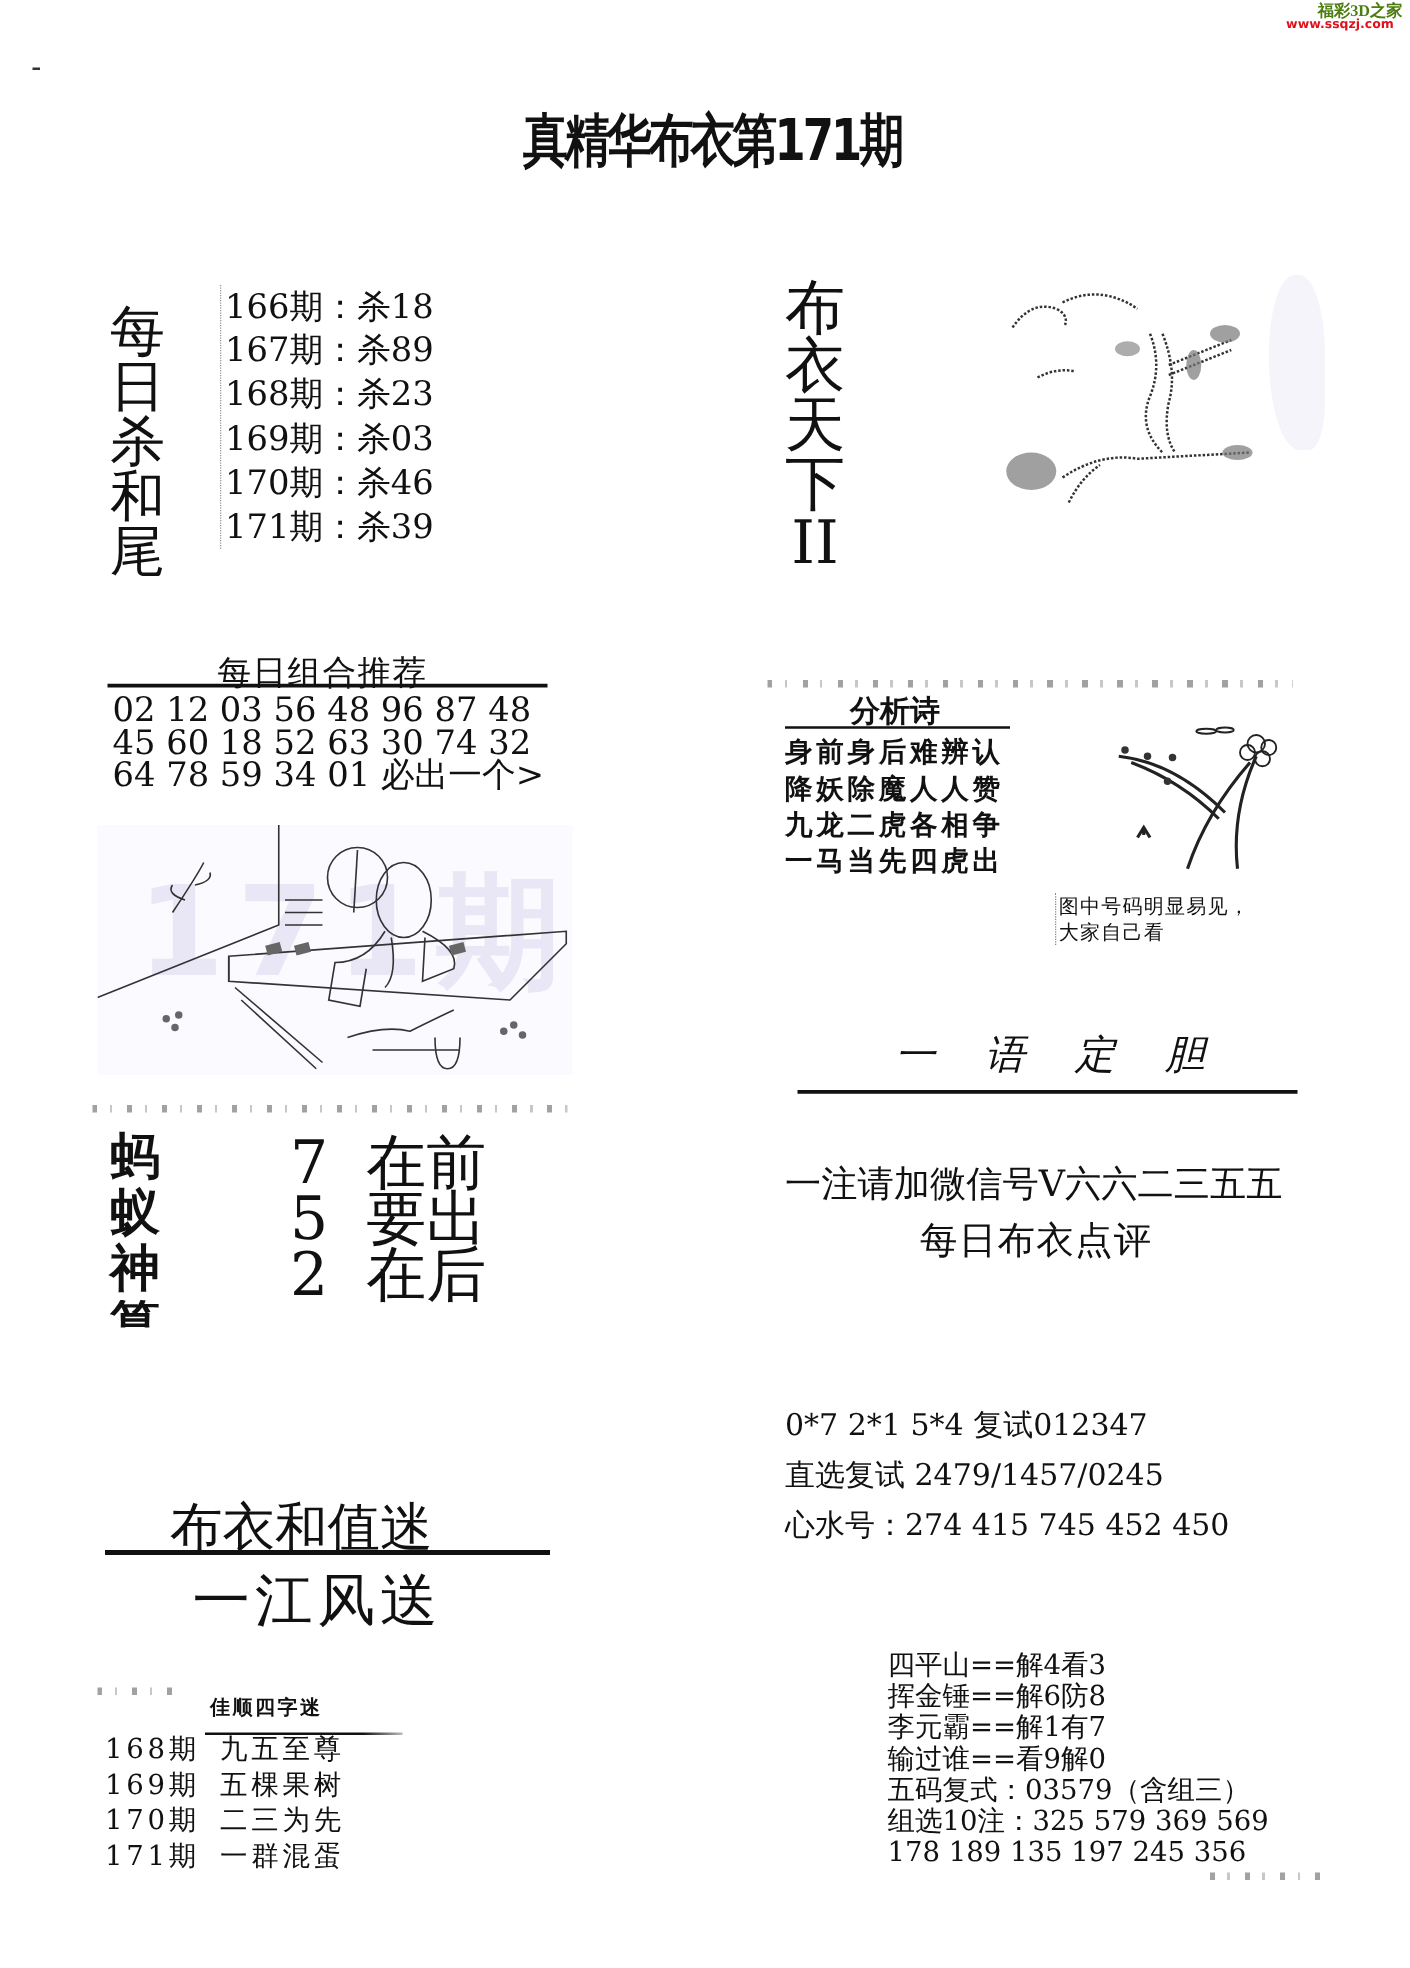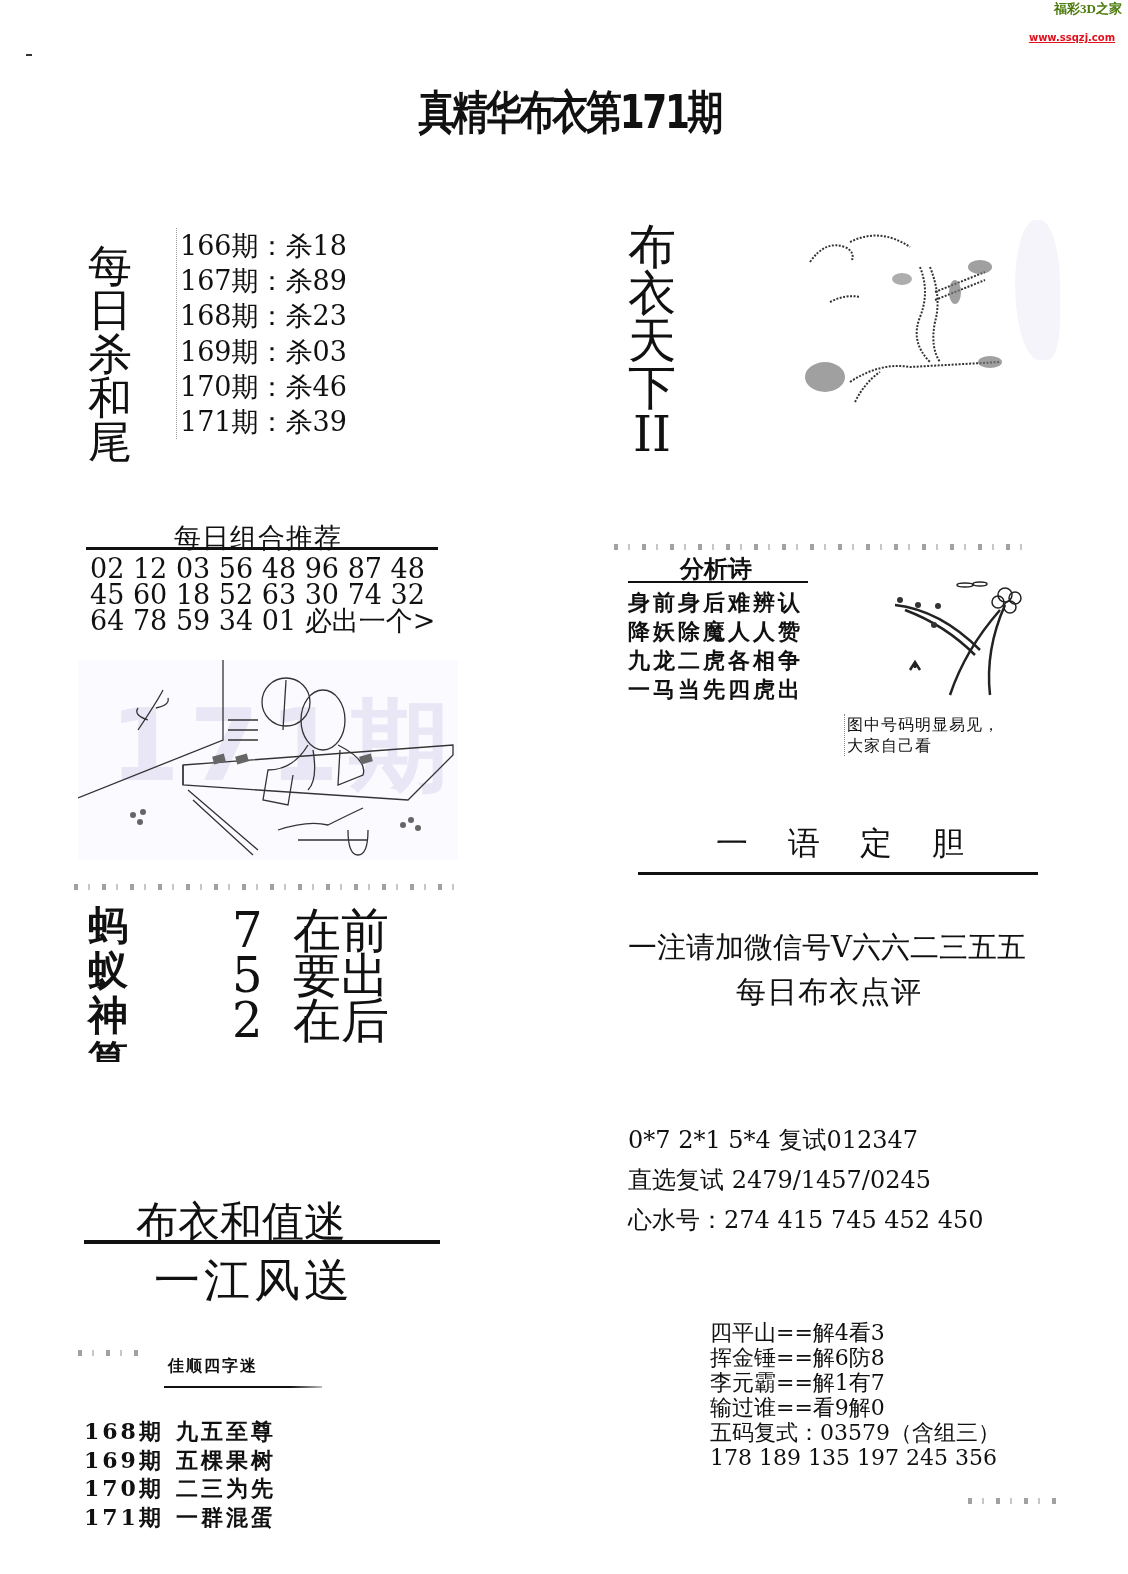--- a/index.html
+++ b/index.html
@@ -1,21 +1,21 @@
 <!DOCTYPE html>
 <html><head>
   <meta charset="utf-8">
   <style>
     * { box-sizing: border-box; margin: 0; padding: 0; }
     html, body { width: 1128px; height: 1574px; background: #ffffff; overflow: hidden; }
     body { position: relative; font-family: "DejaVu Serif", "Liberation Serif", serif; color: #111; }
     .abs { position: absolute; }
     .watermark { right: 6px; top: 2px; width: 100px; text-align: center; line-height: 1; }
     .wm-cn { color: #4d7c0f; font-family: Liberation Serif, serif; font-weight: bold; font-size: 13px; text-align: right; }
-    .wm-url { color: #e0101c; font-family: "DejaVu Sans", sans-serif; font-weight: bold; font-size: 10px; margin-top: 18px; text-decoration: underline; }
+    .wm-url { color: #e0101c; font-family: "DejaVu Sans", sans-serif; font-weight: bold; font-size: 10px; margin-top: 0; }
     .corner-mark { left: 26px; top: 54px; width: 6px; height: 2px; background: #333; }
 
     .title { left: 0; width: 1128px; top: 82px; text-align: center; font-family: "DejaVu Sans", sans-serif; font-weight: bold; font-size: 46px; letter-spacing: -3px; transform: scaleX(0.78); transform-origin: 590px 0; }
 
     .vert { display: flex; flex-direction: column; align-items: center; line-height: 1; }
     .vert span { display: block; }
 
     .kill-vert { left: 88px; top: 244px; font-size: 44px; font-family: "DejaVu Sans", sans-serif; }
     .kill-vert span { height: 44px; }
     .kill-list { left: 176px; top: 228px; font-size: 27px; line-height: 35.2px; border-left: 1px dotted #999; padding-left: 3px; }
@@ -40,34 +40,34 @@
     .ant-vert .cut { height: 22px; overflow: hidden; }
     .ant-lines { left: 232px; top: 908px; font-size: 48px; line-height: 45px; }
     .ant-row { white-space: pre; }
 
     .poem-title { left: 680px; top: 553px; font-size: 24px; font-weight: bold; font-family: "DejaVu Sans", sans-serif; }
     .poem-rule { left: 628px; top: 581px; width: 180px; height: 2px; background: #111; }
     .poem { left: 628px; top: 588px; font-size: 22px; line-height: 29px; letter-spacing: 3px; font-weight: bold; }
     .tree2 { left: 870px; top: 570px; width: 160px; height: 130px; }
     .caption { left: 844px; top: 714px; font-size: 16px; line-height: 21px; letter-spacing: 1px; border-left: 1px dotted #888; padding-left: 2px; }
 
-    .yiyu { left: 716px; top: 822px; font-size: 32px; word-spacing: 0; }
+    .yiyu { left: 716px; top: 822px; font-size: 32px; word-spacing: 0; font-style: italic; }
     .yiyu span { margin-right: 40px; }
     .yiyu-rule { left: 638px; top: 872px; width: 400px; height: 3px; background: #111; }
     .wechat { left: 628px; top: 900px; font-size: 29px; letter-spacing: 0; margin-top: 28px; }
     .review-title { left: 736px; top: 972px; font-size: 30px; letter-spacing: 1px; }
     .review { left: 628px; top: 1080px; font-size: 24px; line-height: 40px; margin-top: 40px; }
 
     .mi-title { left: 136px; top: 1194px; font-size: 42px; }
     .mi-rule { left: 84px; top: 1240px; width: 356px; height: 4px; background: #111; }
     .mi-answer { left: 154px; top: 1250px; font-size: 46px; letter-spacing: 4px; }
 
     .riddle-title { left: 168px; top: 1356px; font-size: 16px; font-weight: bold; letter-spacing: 2px; font-family: "DejaVu Sans", sans-serif; }
     .riddle-rule { left: 164px; top: 1386px; width: 158px; height: 2px; background: linear-gradient(90deg, #111 80%, #bbb); }
-    .riddle-list { left: 84px; top: 1417px; font-size: 22px; line-height: 28.5px; letter-spacing: 3px; font-weight: bold; }
+    .riddle-list { left: 84px; top: 1386px; font-size: 22px; line-height: 28.5px; letter-spacing: 3px; }
     .riddle-row { white-space: pre; }
     .riddle-row .q { display: inline-block; width: 92px; }
 
     .decode { left: 710px; top: 1320px; font-size: 22px; line-height: 25px; }
     .decode div { white-space: pre; }
   </style>
 </head>
 <body>
 
 <div class="abs watermark">
@@ -240,14 +240,15 @@
   <div class="riddle-row"><span class="q">170期</span><span>二三为先</span></div>
   <div class="riddle-row"><span class="q">171期</span><span>一群混蛋</span></div>
 </div>
 
 <div class="abs decode">
   <div>四平山==解4看3</div>
   <div>挥金锤==解6防8</div>
   <div>李元霸==解1有7</div>
   <div>输过谁==看9解0</div>
   <div>五码复式：03579（含组三）</div>
+  <div>组选10注：325 579 369 569</div>
   <div>178 189 135 197 245 356</div>
 </div>
 
 </body></html>

